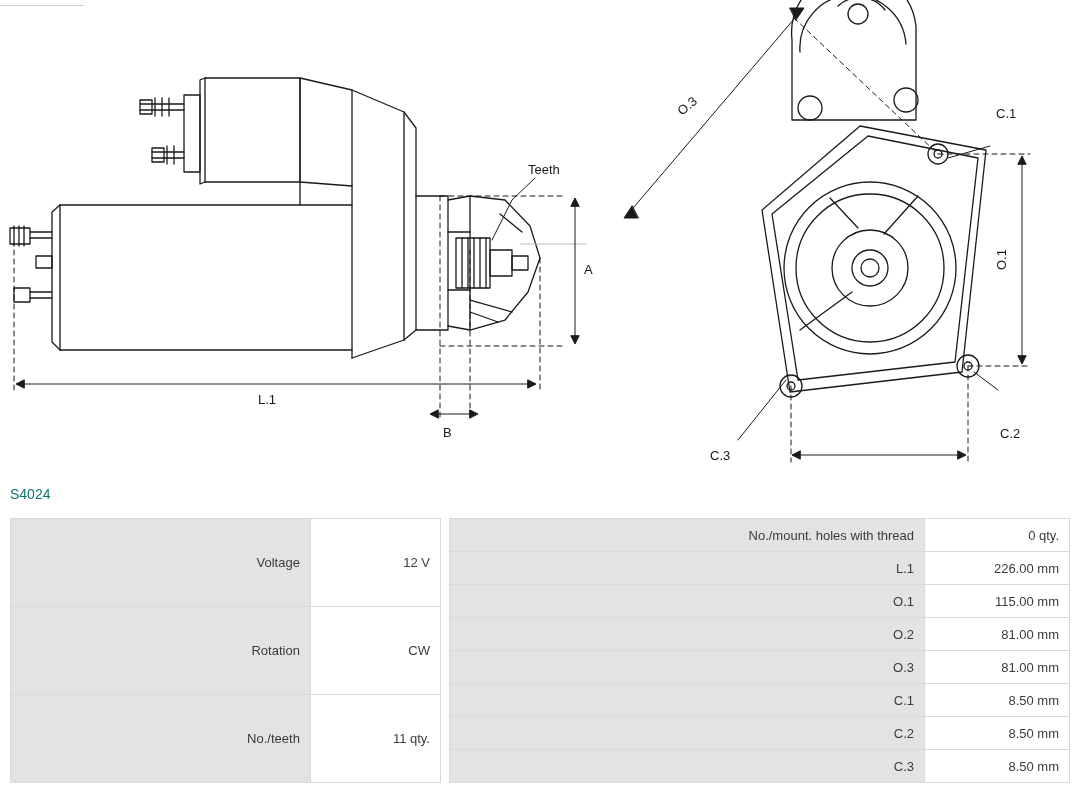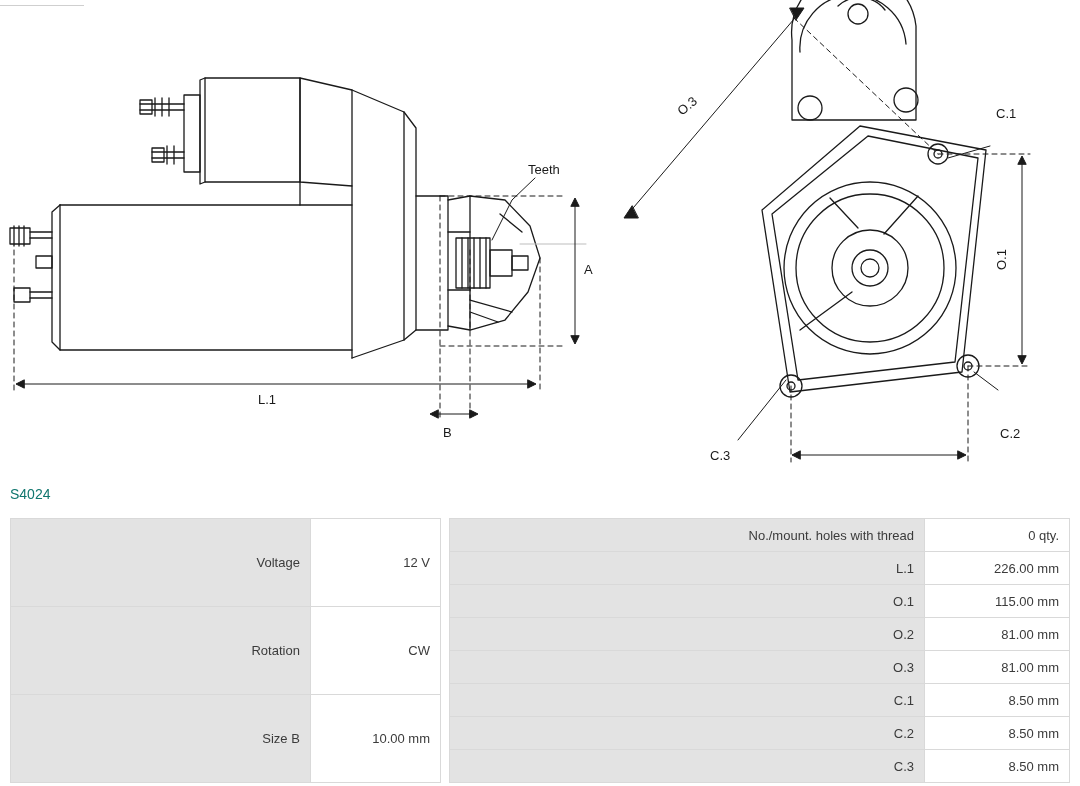--- a/index.html
+++ b/index.html
@@ -254,22 +254,22 @@
       <tbody>
         <tr>
           <td class="label">Voltage</td>
           <td class="value">12 V</td>
         </tr>
         <tr>
           <td class="label">Rotation</td>
           <td class="value">CW</td>
         </tr>
         <tr>
-          <td class="label">Size B</td>
-          <td class="value">10.00 mm</td>
+          <td class="label">No./teeth</td>
+          <td class="value">11 qty.</td>
         </tr>
       </tbody>
     </table>
 
     <table class="spec right">
       <tbody>
         <tr>
           <td class="label">No./mount. holes with thread</td>
           <td class="value">0 qty.</td>
         </tr>

